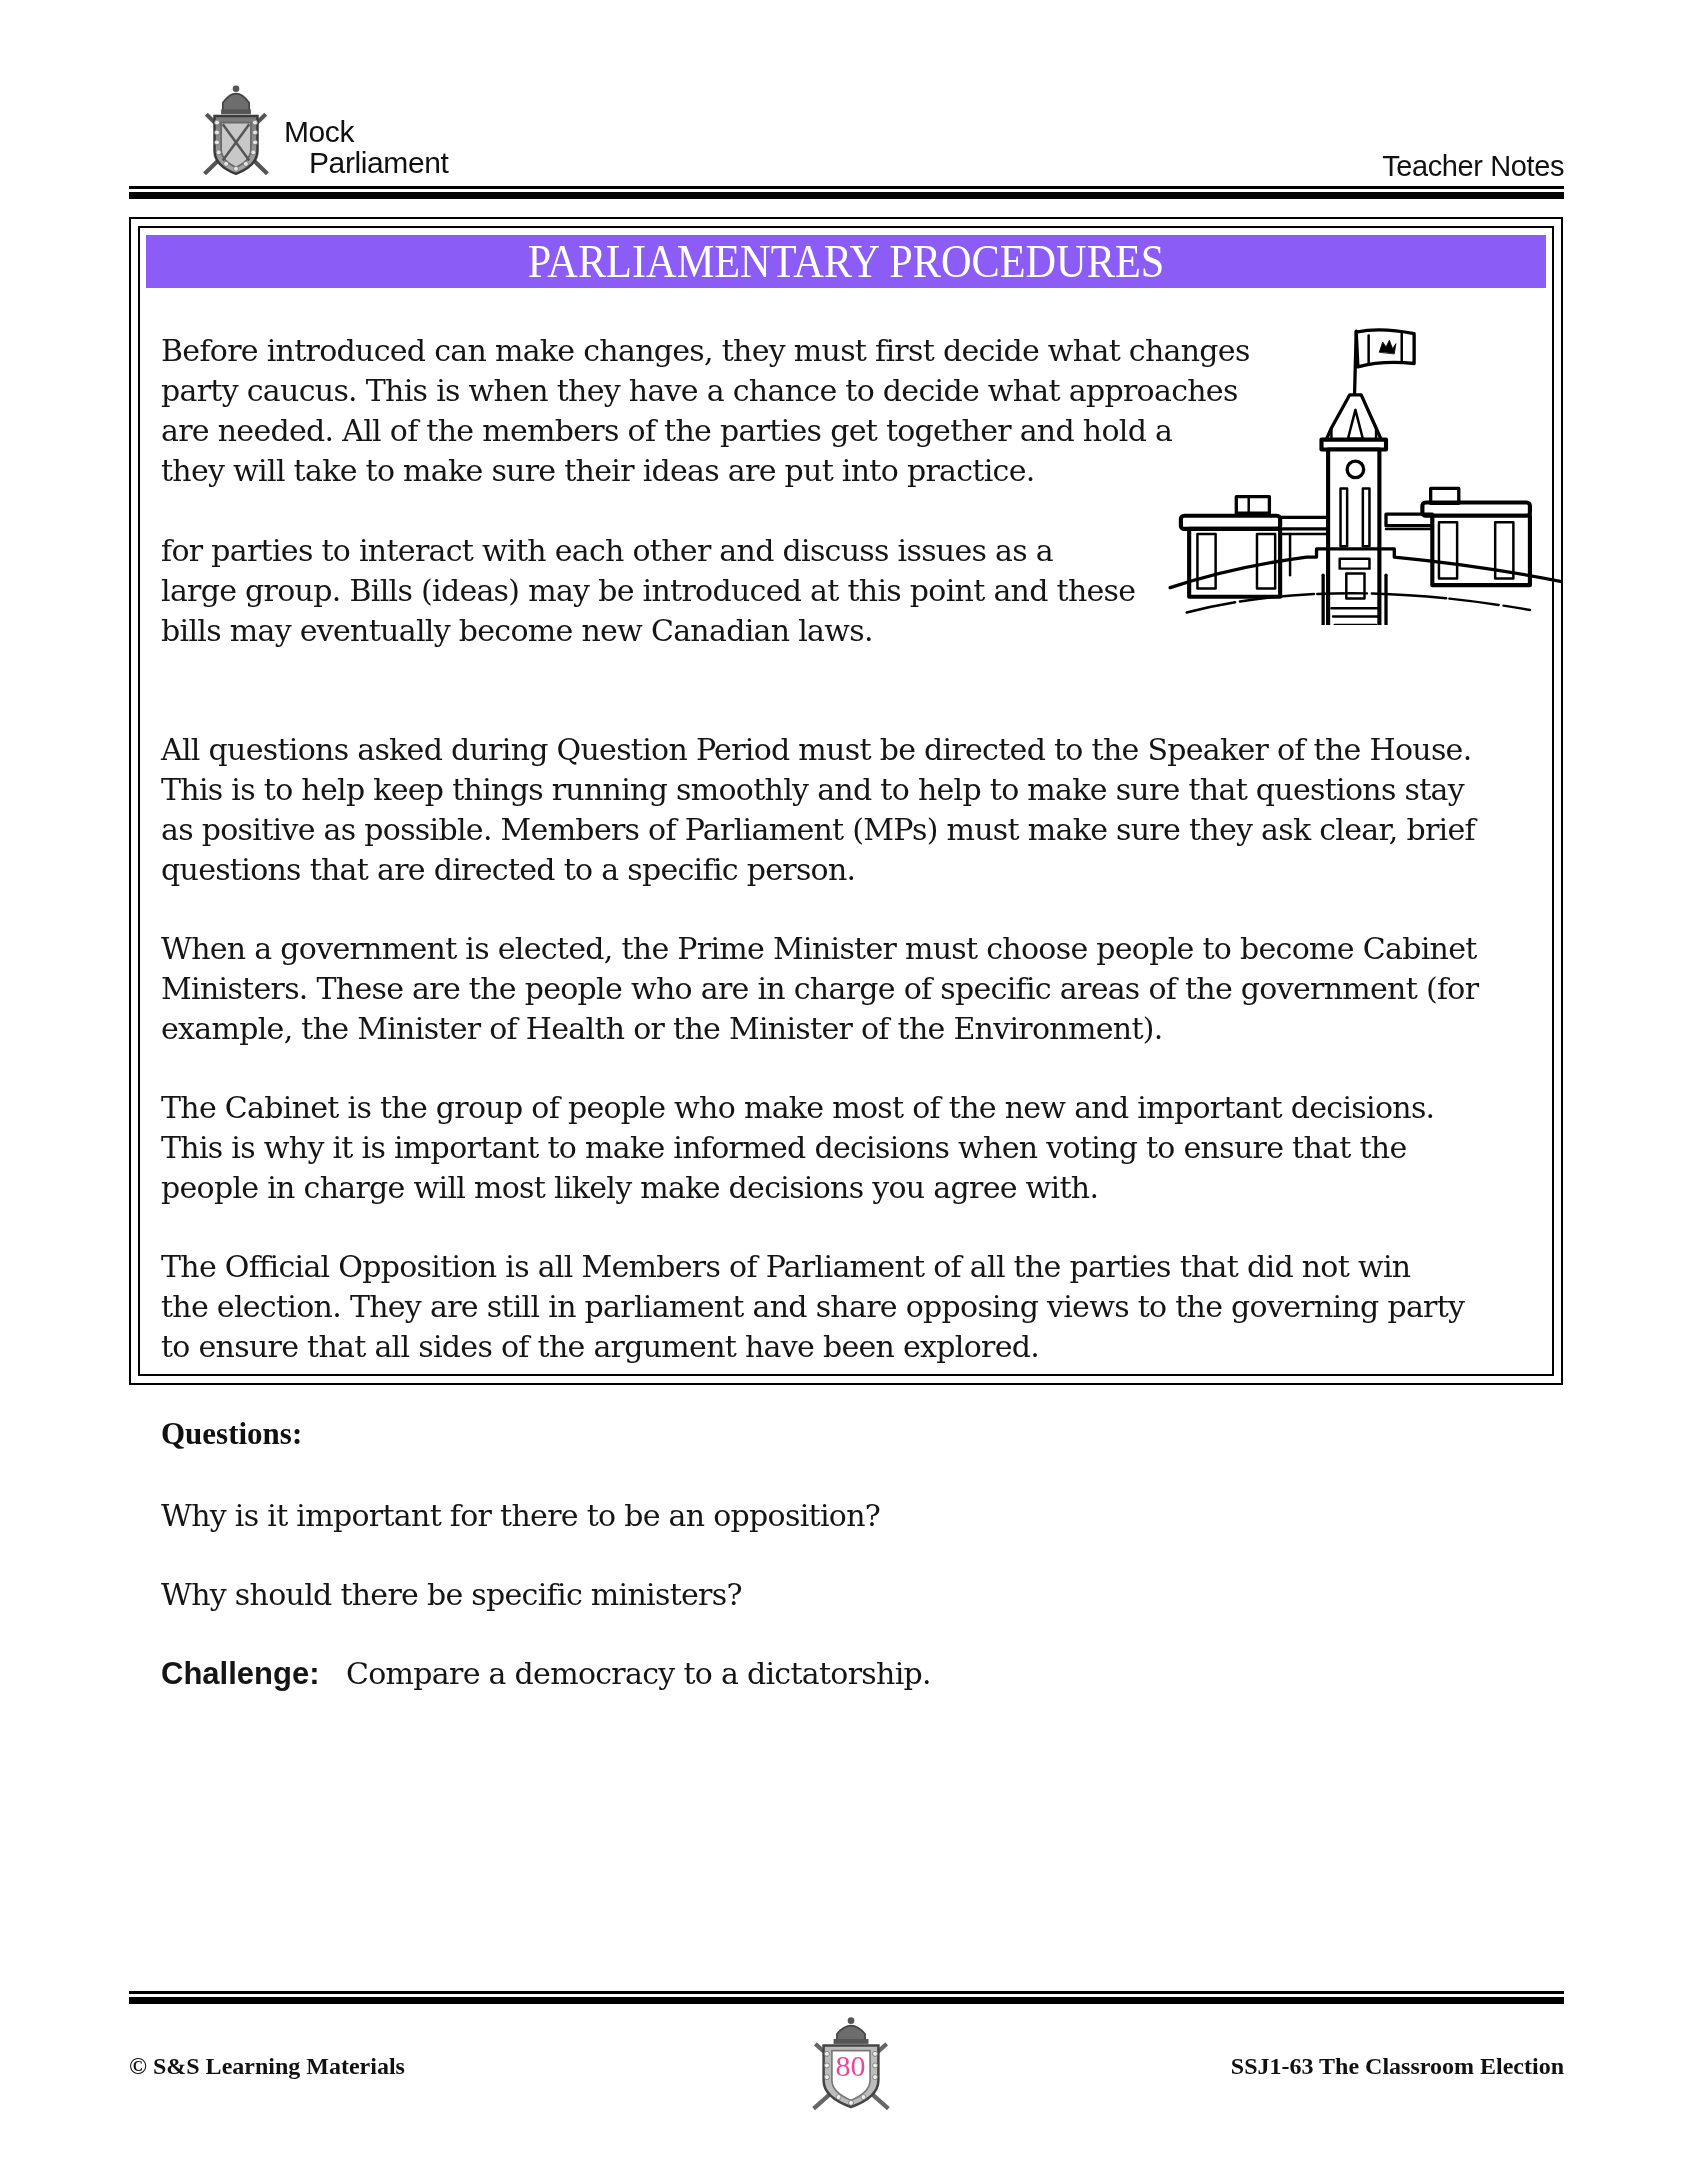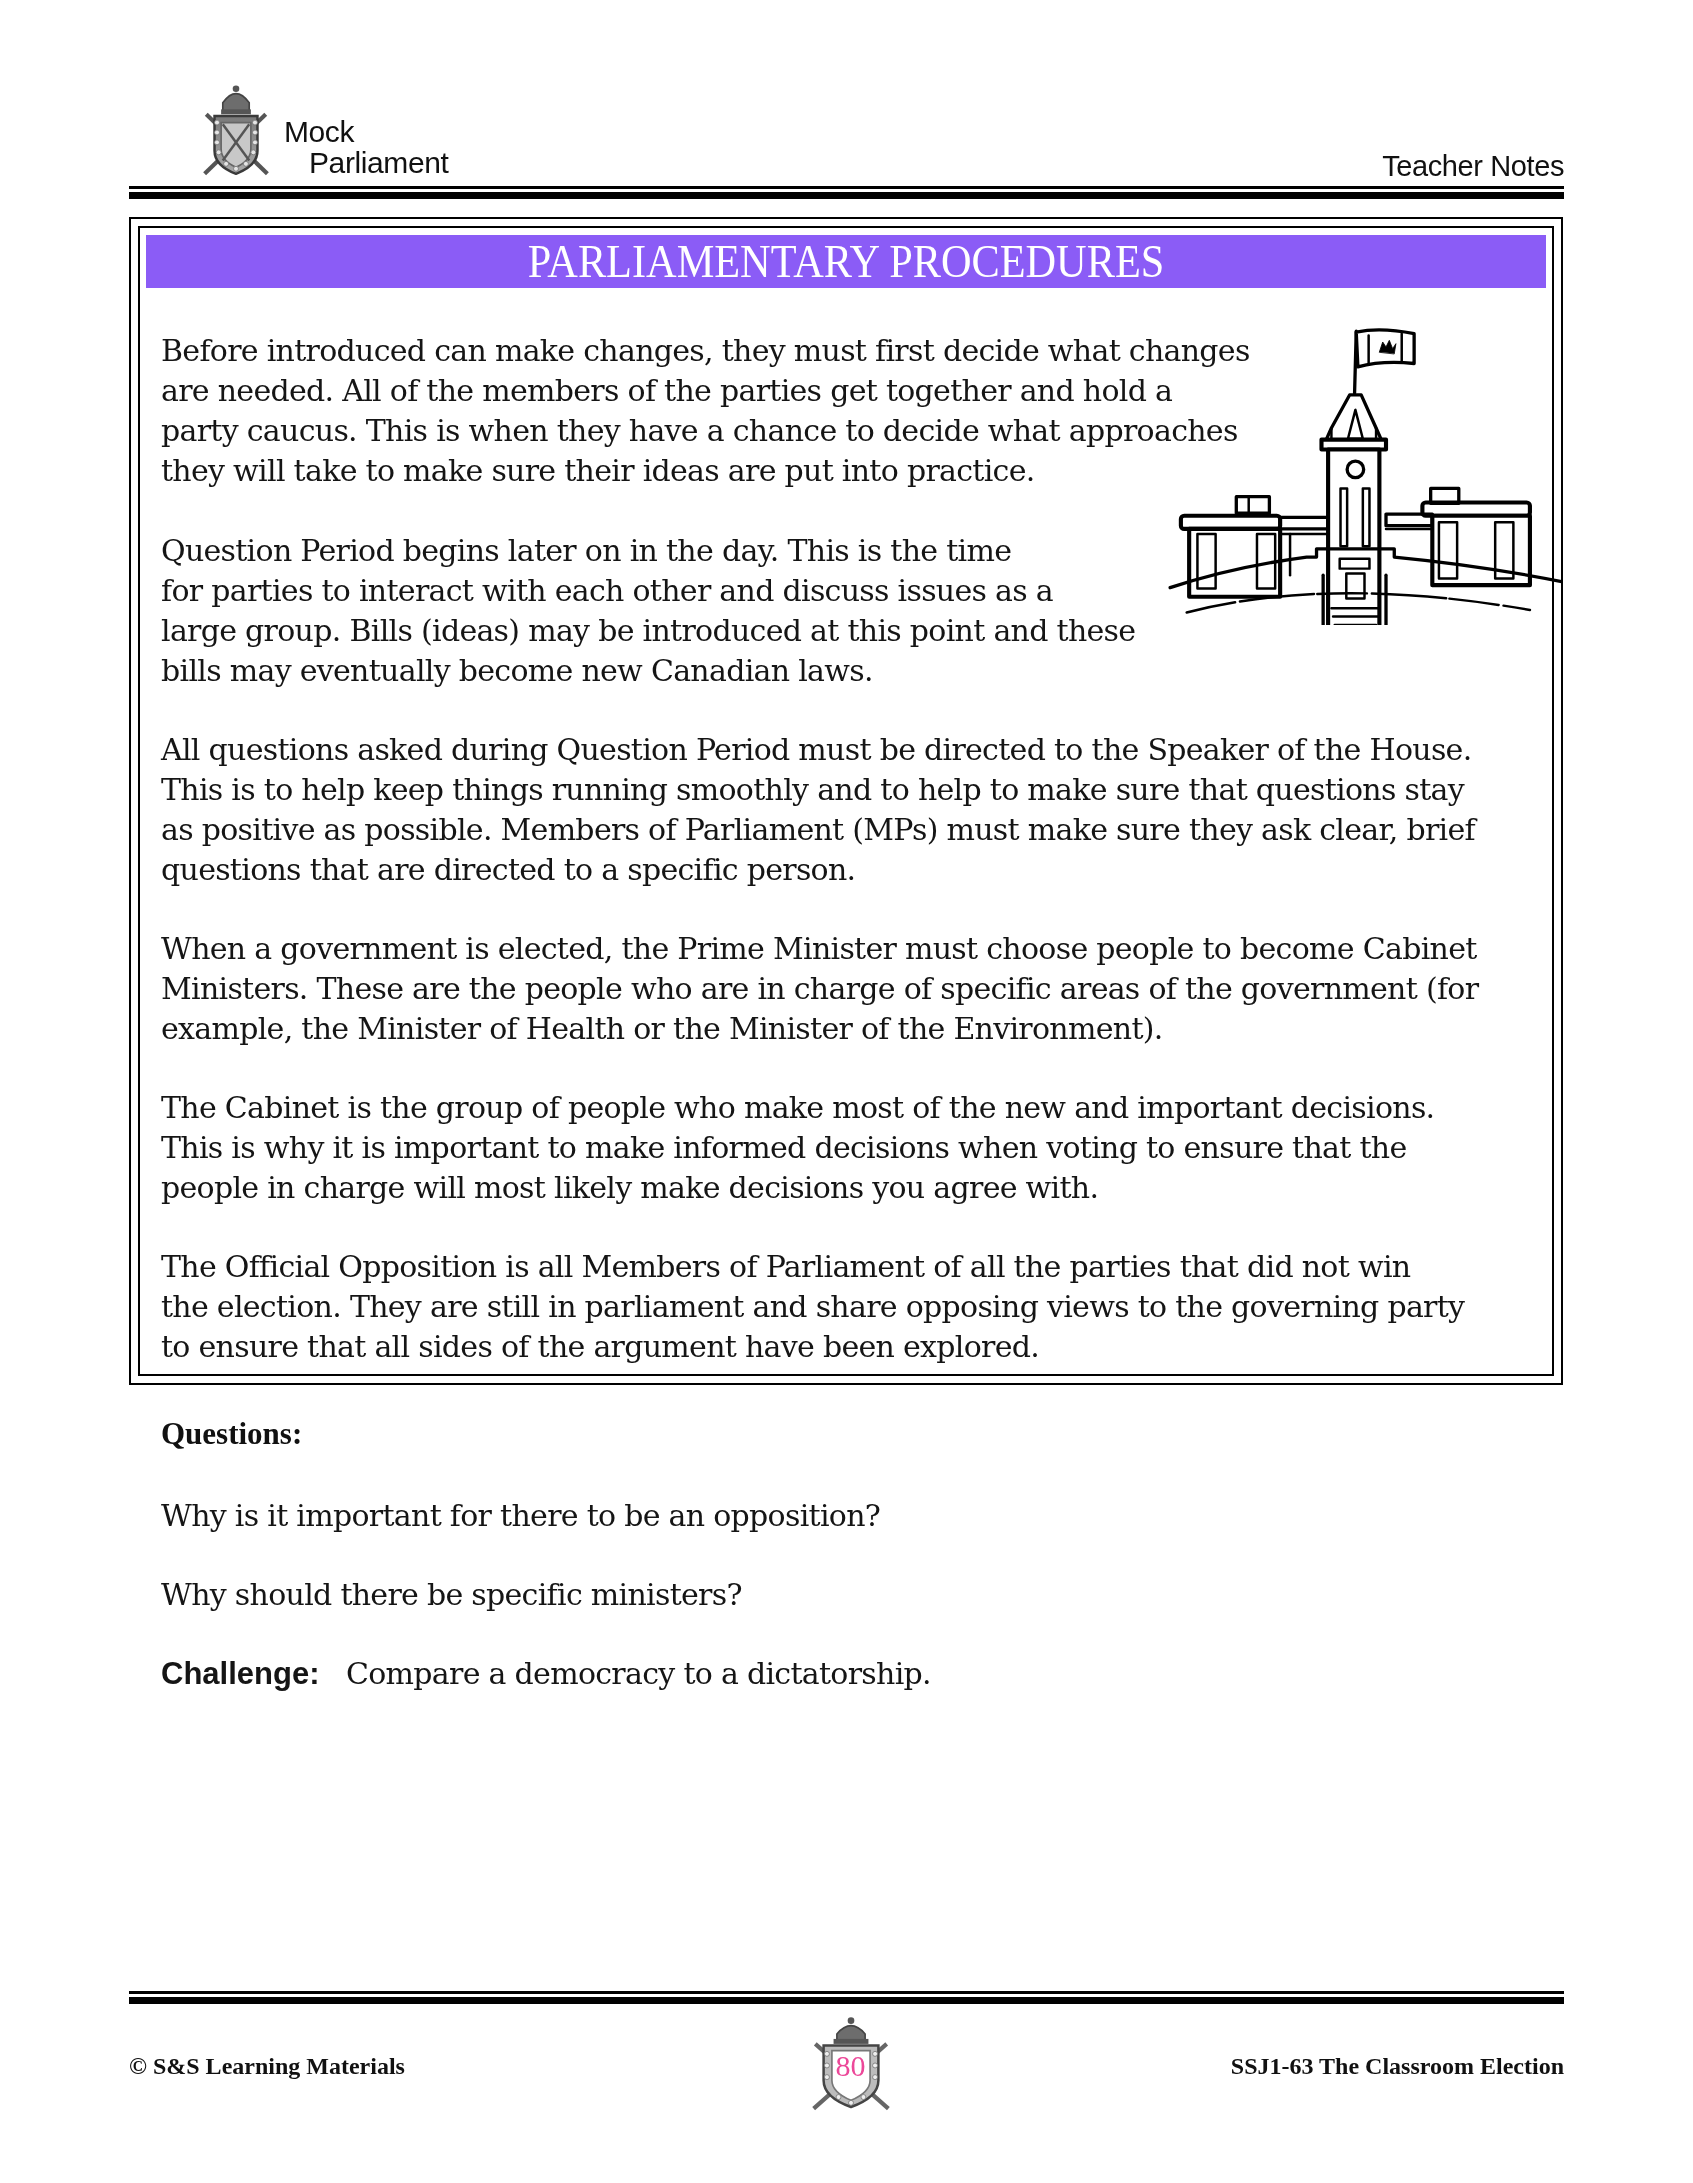--- a/index.html
+++ b/index.html
@@ -137,27 +137,26 @@
     <rect x="266" y="226" width="56" height="14" stroke-width="4"></rect>
     <line x1="266" y1="244" x2="322" y2="244" stroke-width="3"></line>
 
     <path d="M5 315 Q80 290 170 278 L182 278 L182 268 L276 268 L276 278 Q380 288 480 308" stroke-width="4"></path>
     <path d="M25 345 Q200 300 440 342" stroke-width="3" stroke-dasharray="60 6 90 4"></path>
   </svg>
 </div>
 
 <div class="para body-text" style="top:331px;">
   <span>Before introduced can make changes, they must first decide what changes</span>
+  <span>party caucus.  This is when they have a chance to decide what approaches</span>
   <span>are needed.  All of the members of the parties get together and hold a</span>
-  <span>party caucus.  This is when they have a chance to decide what approaches</span>
   <span>they will take to make sure their ideas are put into practice.</span>
 </div>
 
 <div class="para body-text" style="top:531px;">
-  <span>Question Period begins later on in the day.  This is the time</span>
   <span>for parties to interact with each other and discuss issues as a</span>
   <span>large group.  Bills (ideas) may be introduced at this point and these</span>
   <span>bills may eventually become new Canadian laws.</span>
 </div>
 
 <div class="para body-text" style="top:730px;">
   <span>All questions asked during Question Period must be directed to the Speaker of the House.</span>
   <span>This is to help keep things running smoothly and to help to make sure that questions stay</span>
   <span>as positive as possible.  Members of Parliament (MPs) must make sure they ask clear, brief</span>
   <span>questions that are directed to a specific person.</span>

